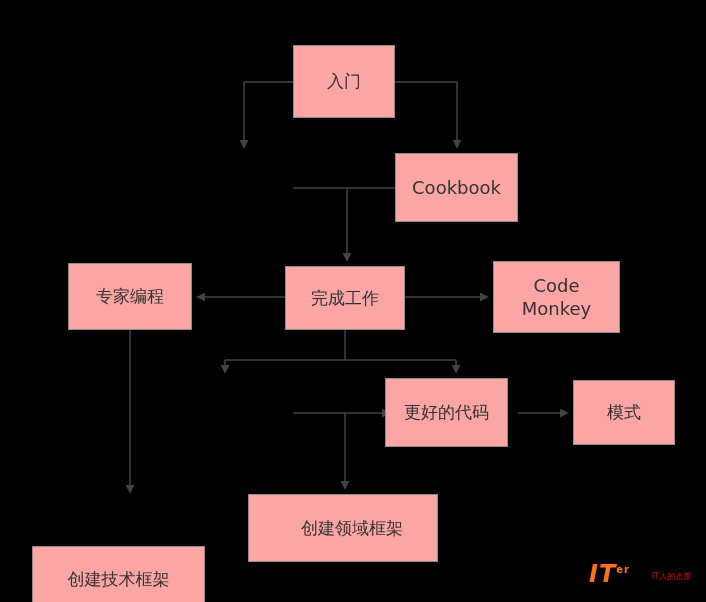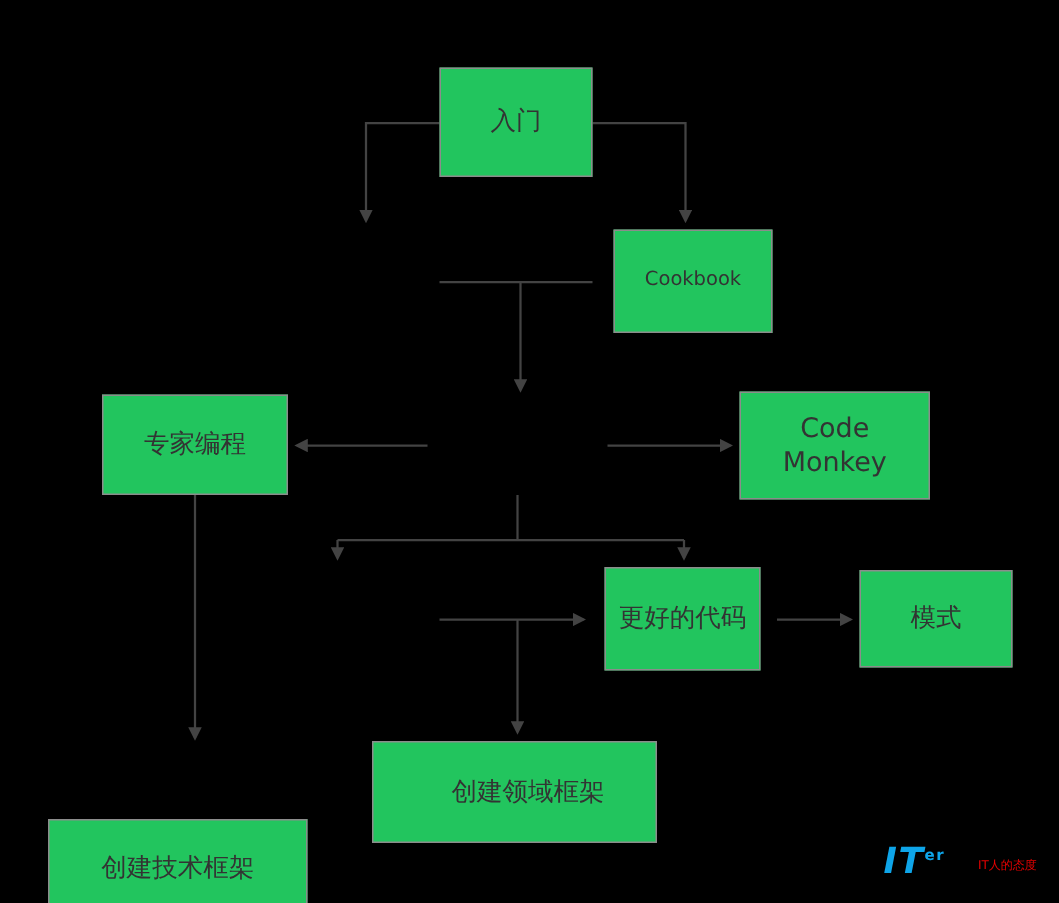--- a/index.html
+++ b/index.html
@@ -16,49 +16,49 @@
     font-family: "DejaVu Sans", "Liberation Sans", sans-serif;
   }
   .edges {
     position: absolute;
     left: 0;
     top: 0;
   }
   .node {
     position: absolute;
     box-sizing: border-box;
-    background: #22c55e;
+    background: #fca5a5;
     border: 1px solid #8c8c8c;
     color: #333333;
     display: flex;
     align-items: center;
     justify-content: center;
     font-size: 17px;
     text-align: center;
     line-height: 1.3;
   }
   .node .lbl { display: inline-block; }
   #n-getting-started   { left: 293px; top: 45px;  width: 102px; height: 73px; }
   #n-practice          { left: 195px; top: 153px; width: 98px;  height: 69px; }
-  #n-cookbook          { left: 409px; top: 153px; width: 106px; height: 69px; font-size: 13px; }
+  #n-cookbook          { left: 395px; top: 153px; width: 123px; height: 69px; font-size: 18px; }
   #n-expert            { left: 68px;  top: 263px; width: 124px; height: 67px; }
   #n-getwork           { left: 285px; top: 266px; width: 120px; height: 64px; }
   #n-codemonkey        { left: 493px; top: 261px; width: 127px; height: 72px; font-size: 18px; align-items: center; }
   #n-codemonkey .lbl   { max-width: 78px; }
   #n-domain            { left: 158px; top: 378px; width: 135px; height: 69px; }
-  #n-bettercode        { left: 403px; top: 378px; width: 104px; height: 69px; }
+  #n-bettercode        { left: 385px; top: 378px; width: 123px; height: 69px; }
   #n-pattern           { left: 573px; top: 380px; width: 102px; height: 65px; }
   #n-techframework     { left: 32px;  top: 498px; width: 173px; height: 67px; margin-top: 48px; }
   #n-domainframework   { left: 248px; top: 494px; width: 190px; height: 68px; padding-left: 18px; }
 
   .wm-logo {
     position: absolute;
     left: 589px;
     top: 560px;
-    color: #0ea5e9;
+    color: #f97316;
     font-weight: bold;
     font-style: italic;
     font-size: 24px;
     letter-spacing: 1px;
   }
   .wm-logo sup {
     font-size: 10px;
     font-style: normal;
   }
   .wm-tagline {
@@ -105,20 +105,23 @@
 
   <div class="node" id="n-getting-started">
     <span class="lbl">入门</span>
   </div>
   <div class="node" id="n-cookbook">
     <span class="lbl">Cookbook</span>
   </div>
   <div class="node" id="n-expert">
     <span class="lbl">专家编程</span>
   </div>
+  <div class="node" id="n-getwork">
+    <span class="lbl">完成工作</span>
+  </div>
   <div class="node" id="n-codemonkey">
     <span class="lbl">Code Monkey</span>
   </div>
   <div class="node" id="n-bettercode">
     <span class="lbl">更好的代码</span>
   </div>
   <div class="node" id="n-pattern">
     <span class="lbl">模式</span>
   </div>
   <div class="node" id="n-techframework">

